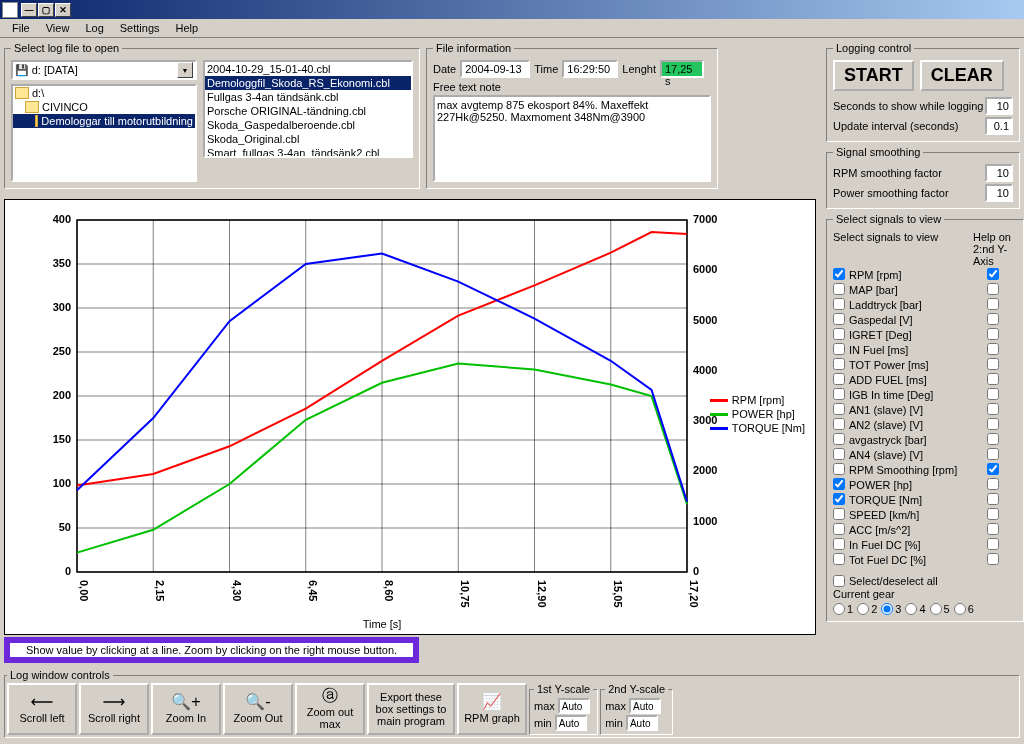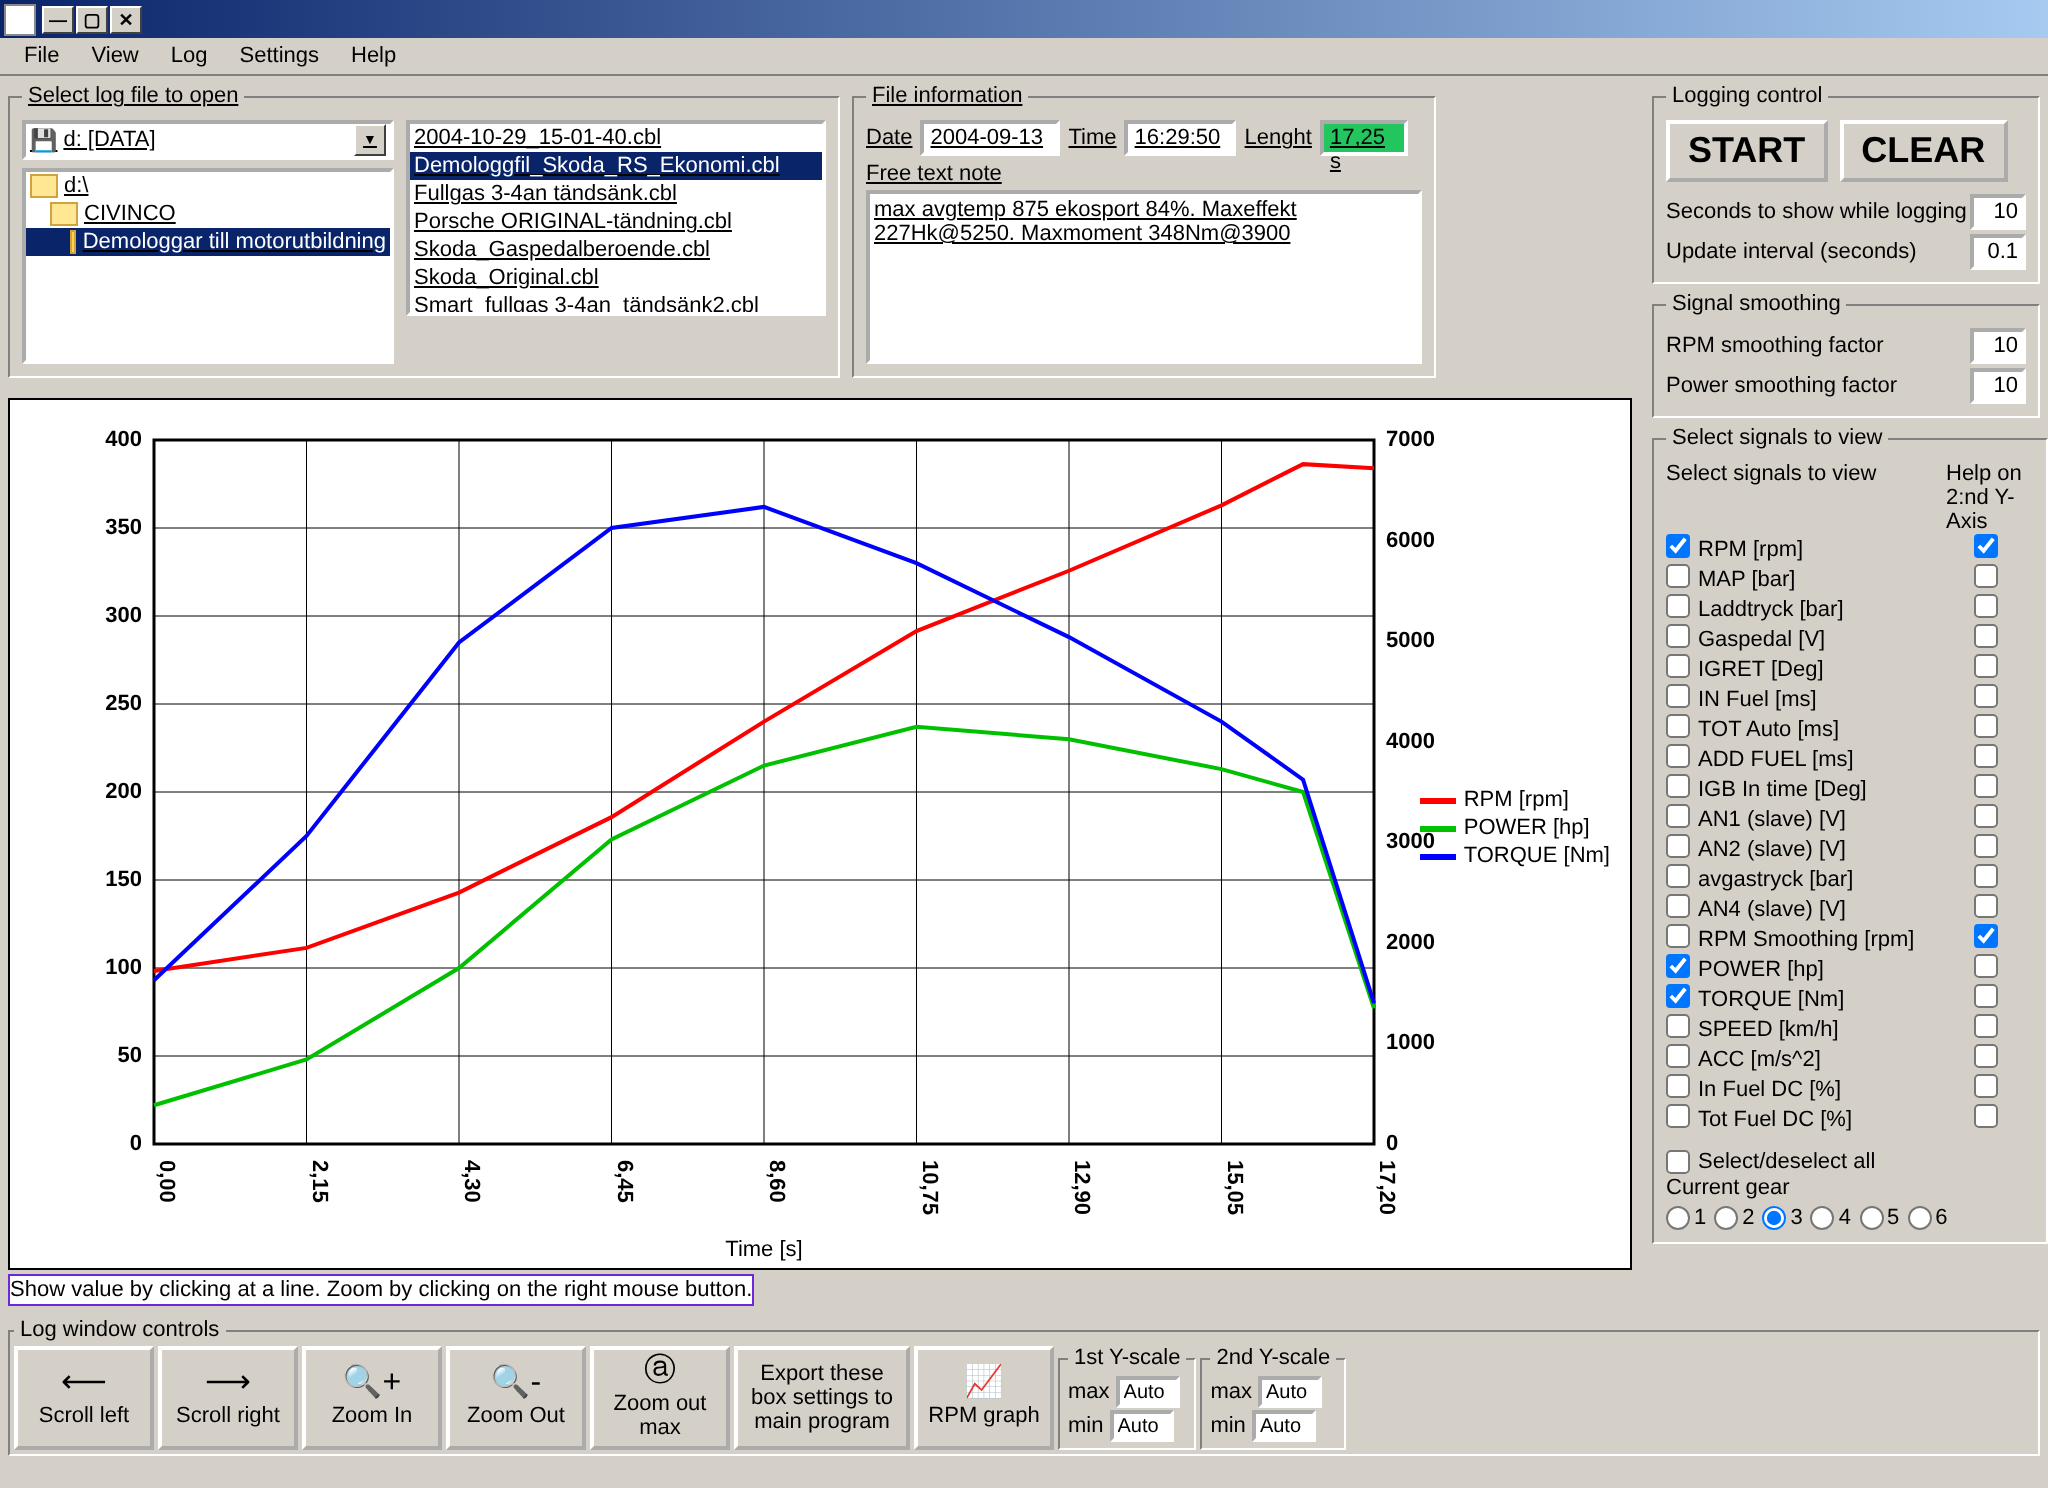--- a/index.html
+++ b/index.html
@@ -9,21 +9,21 @@
 .title-bar .title-text { flex: 1; }
 .win-btns { display: flex; gap: 1px; }
 .win-btn { width: 16px; height: 14px; background: #d4d0c8; border: 1px solid #fff; border-right-color: #404040; border-bottom-color: #404040; display: flex; align-items: center; justify-content: center; font-family: Marlett, sans-serif; font-size: 9px; color: #000; }
 .menu-bar { background: #d4d0c8; height: 19px; display: flex; align-items: center; padding: 0 4px; border-bottom: 1px solid #808080; }
 .menu-item { padding: 2px 8px; cursor: default; }
 .main-area { padding: 4px; display: flex; gap: 6px; }
 .left-col { width: 816px; }
 .right-col { width: 194px; }
 fieldset.grp { border: 1px solid #fff; border-top-color: #808080; border-left-color: #808080; padding: 6px 6px 6px 6px; position: relative; margin-bottom: 4px; }
 fieldset.grp > legend { padding: 0 3px; background: #d4d0c8; }
-.top-row { display: flex; gap: 6px; margin-bottom: 6px; text-decoration: underline; }
+.top-row { display: flex; gap: 6px; margin-bottom: 6px; }
 .drive-sel { width: 186px; height: 20px; border: 2px inset #fff; background: #fff; display: flex; align-items: center; padding: 0 2px; }
 .drive-sel .dd { width: 16px; height: 16px; background: #d4d0c8; border: 1px solid #404040; border-top-color: #fff; border-left-color: #fff; margin-left: auto; display: flex; align-items: center; justify-content: center; font-size: 7px; }
 .folder-list, .file-list { border: 2px inset #fff; background: #fff; height: 98px; overflow: auto; }
 .folder-list { width: 186px; }
 .file-list { width: 210px; }
 .list-item { padding: 0 2px; height: 14px; display: flex; align-items: center; white-space: nowrap; }
 .list-item.sel { background: #0a246a; color: #fff; }
 .fld-icon { display: inline-block; width: 14px; height: 12px; background: #ffe793; border: 1px solid #cfa33d; margin-right: 3px; }
 .fld-icon.open { background: #ffd34e; }
 .file-info-row { display: flex; align-items: center; gap: 4px; margin-bottom: 3px; }
@@ -38,21 +38,21 @@
 .sig-row { display: flex; align-items: center; height: 15px; }
 .sig-row .ck1 { width: 16px; }
 .sig-row .lab { width: 138px; }
 .sig-row .ck2 { width: 16px; }
 input[type=checkbox], input[type=radio] { width: 12px; height: 12px; }
 .chart-box { background: #fff; border: 1px solid #000; width: 812px; height: 436px; position: relative; }
 .chart-svg { width: 100%; height: 100%; }
 .legend { position: absolute; right: 10px; top: 194px; font-size: 11px; }
 .legend div { display: flex; align-items: center; gap: 4px; margin-bottom: 2px; }
 .legend .sw { width: 18px; height: 3px; }
-.chart-hint { border: 1px solid #6d28d9; background: #fff; padding: 1px 0; display: inline-block; margin-top: 2px; }
+.chart-hint { border: 6px solid #6d28d9; background: #fff; padding: 1px 16px; display: inline-block; margin-top: 2px; }
 .bottom-ctrls { border: 1px solid #808080; border-right-color:#fff; border-bottom-color:#fff; margin: 2px 4px; padding: 2px; }
 .bottom-ctrls legend { padding: 0 3px; }
 .btn-row { display: flex; gap: 2px; align-items: stretch; }
 .tool-btn { width: 70px; height: 52px; background: #d4d0c8; border: 2px outset #fff; display: flex; flex-direction: column; align-items: center; justify-content: center; font-size: 10px; text-align: center; padding: 2px; gap: 2px; }
 .tool-btn.wide { width: 88px; }
 .tool-ico { font-size: 16px; line-height: 1; }
 .yscale-grp { border: 1px solid #808080; border-right-color:#fff; border-bottom-color:#fff; padding: 2px 4px; font-size: 10px; }
 .yscale-grp .ln { display: flex; align-items: center; gap: 3px; margin: 1px 0; }
 .auto-in { width: 32px; height: 16px; border: 2px inset #fff; background: #fff; padding: 0 2px; font-size: 10px; }
 .gear-row { display: flex; gap: 4px; margin-top: 3px; }
@@ -255,21 +255,21 @@
               <span class="lab">IGRET [Deg]</span>
               <span class="ck2"><input type="checkbox" style=""></span>
             </div>
             <div class="sig-row">
               <span class="ck1"><input type="checkbox" style=""></span>
               <span class="lab">IN Fuel [ms]</span>
               <span class="ck2"><input type="checkbox" style=""></span>
             </div>
             <div class="sig-row">
               <span class="ck1"><input type="checkbox" style=""></span>
-              <span class="lab">TOT Auto [ms]</span>
+              <span class="lab">TOT Power [ms]</span>
               <span class="ck2"><input type="checkbox" style=""></span>
             </div>
             <div class="sig-row">
               <span class="ck1"><input type="checkbox" style=""></span>
               <span class="lab">ADD FUEL [ms]</span>
               <span class="ck2"><input type="checkbox" style=""></span>
             </div>
             <div class="sig-row">
               <span class="ck1"><input type="checkbox" style=""></span>
               <span class="lab">IGB In time [Deg]</span>

